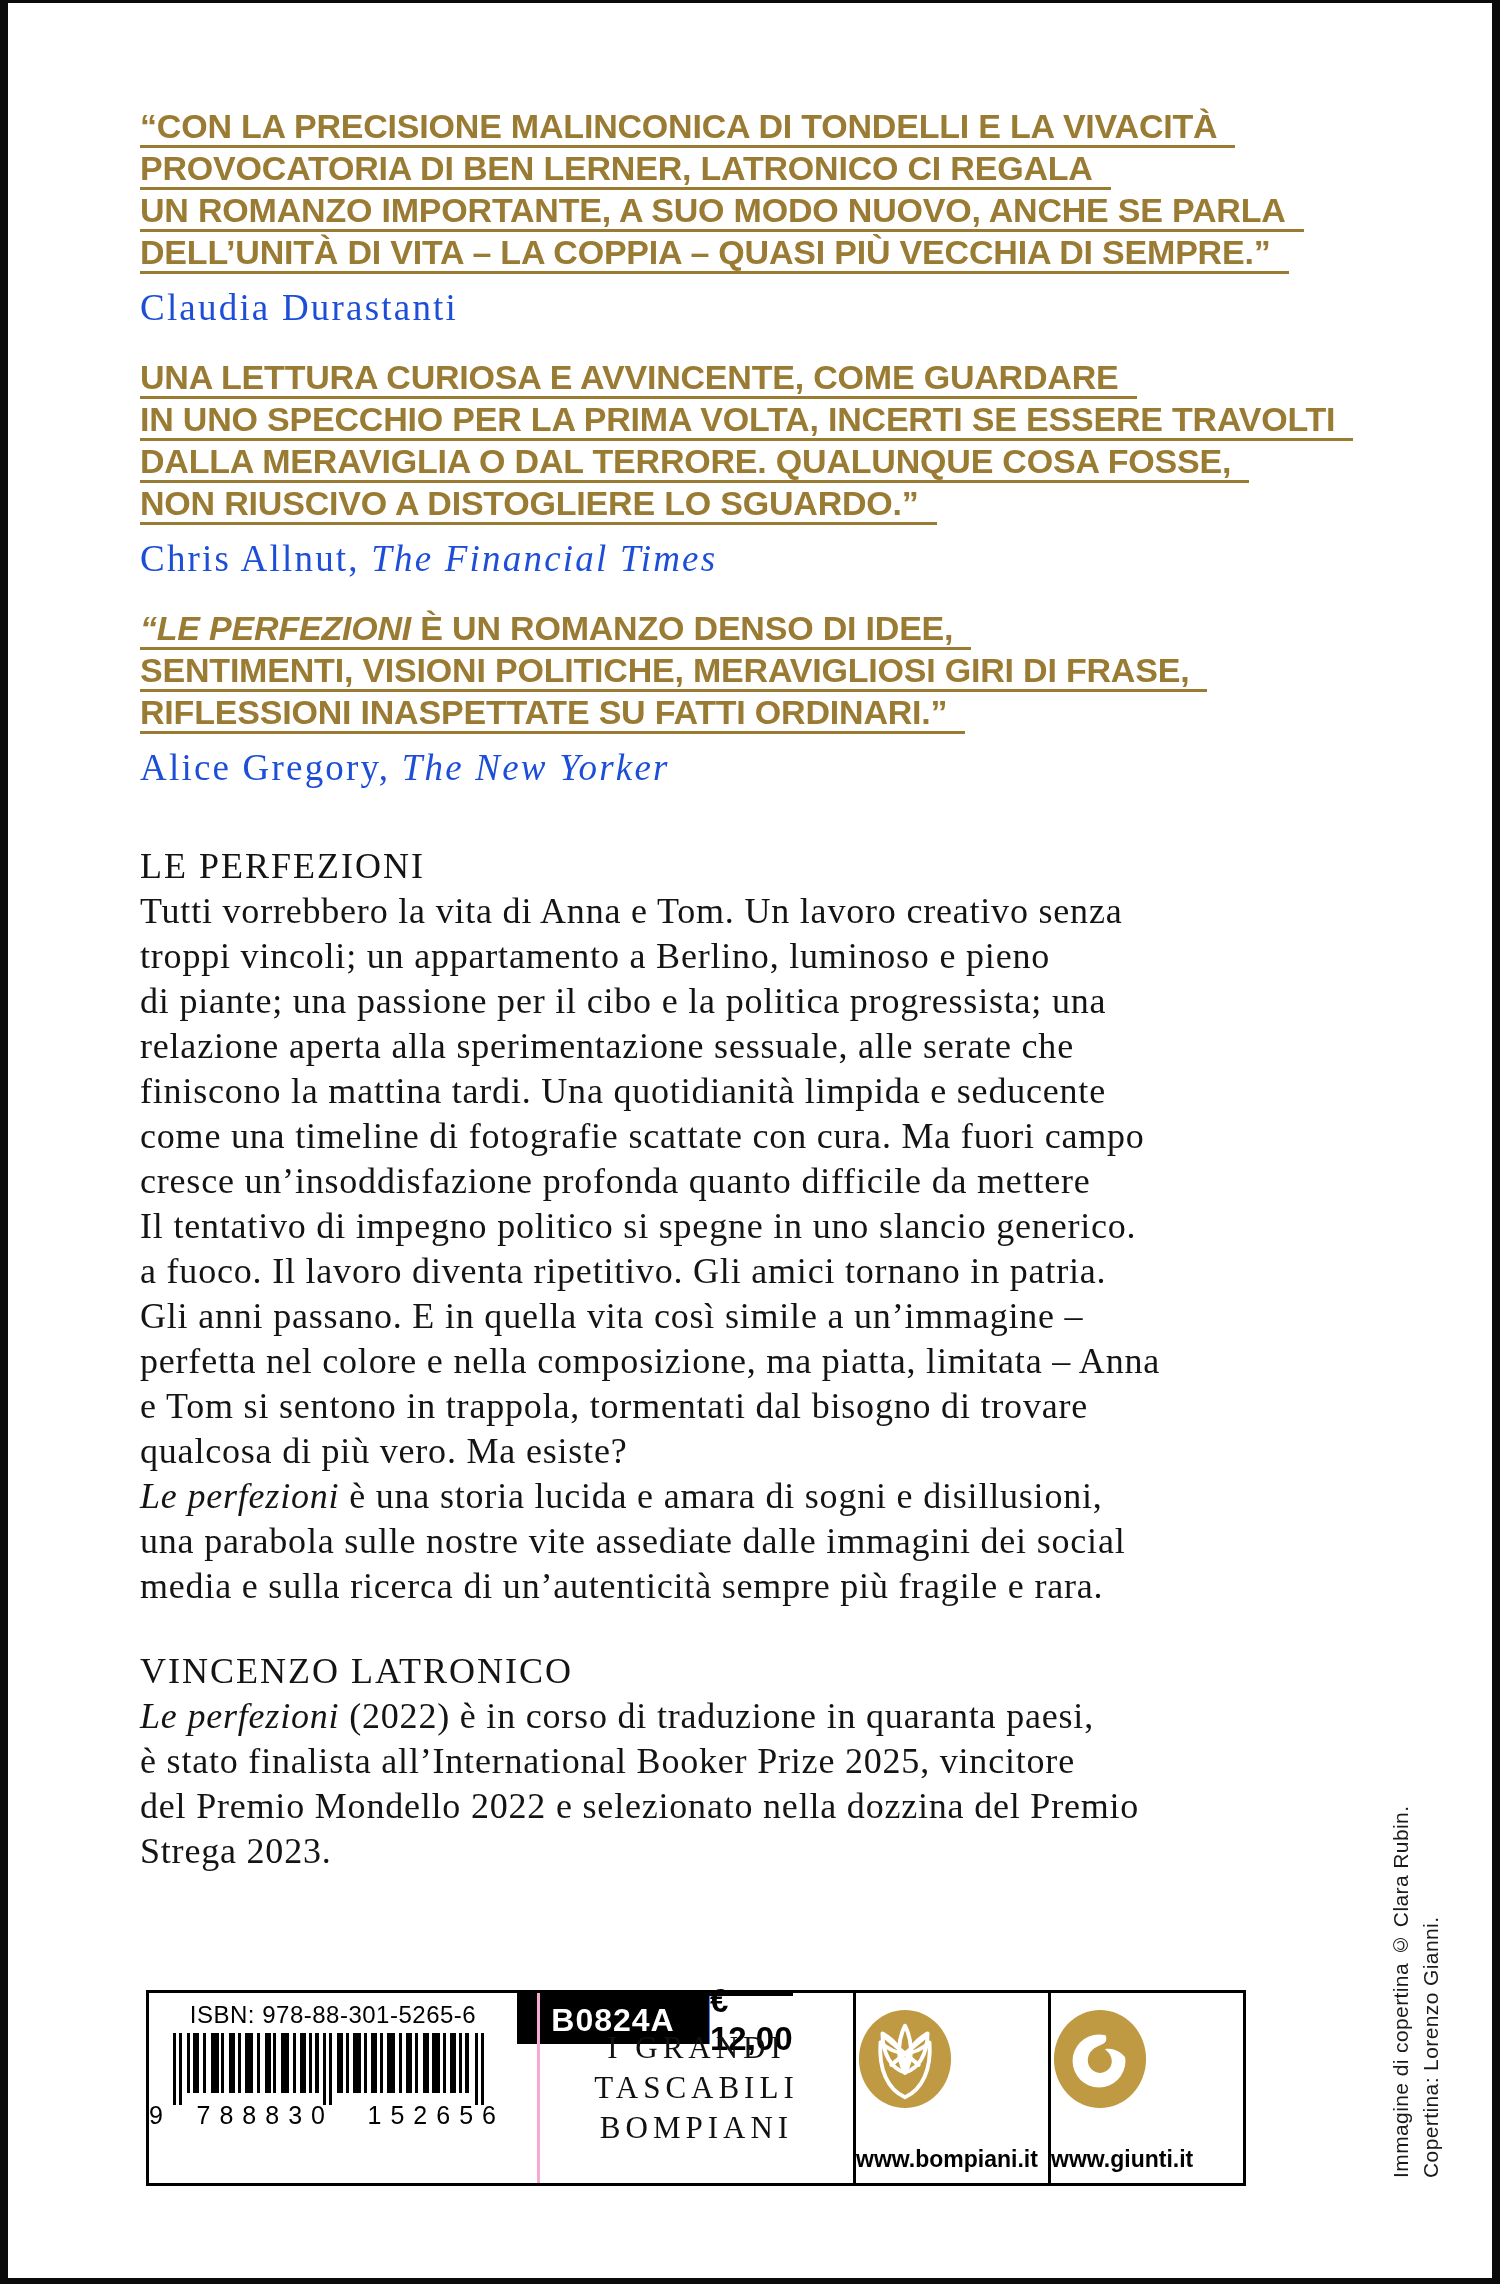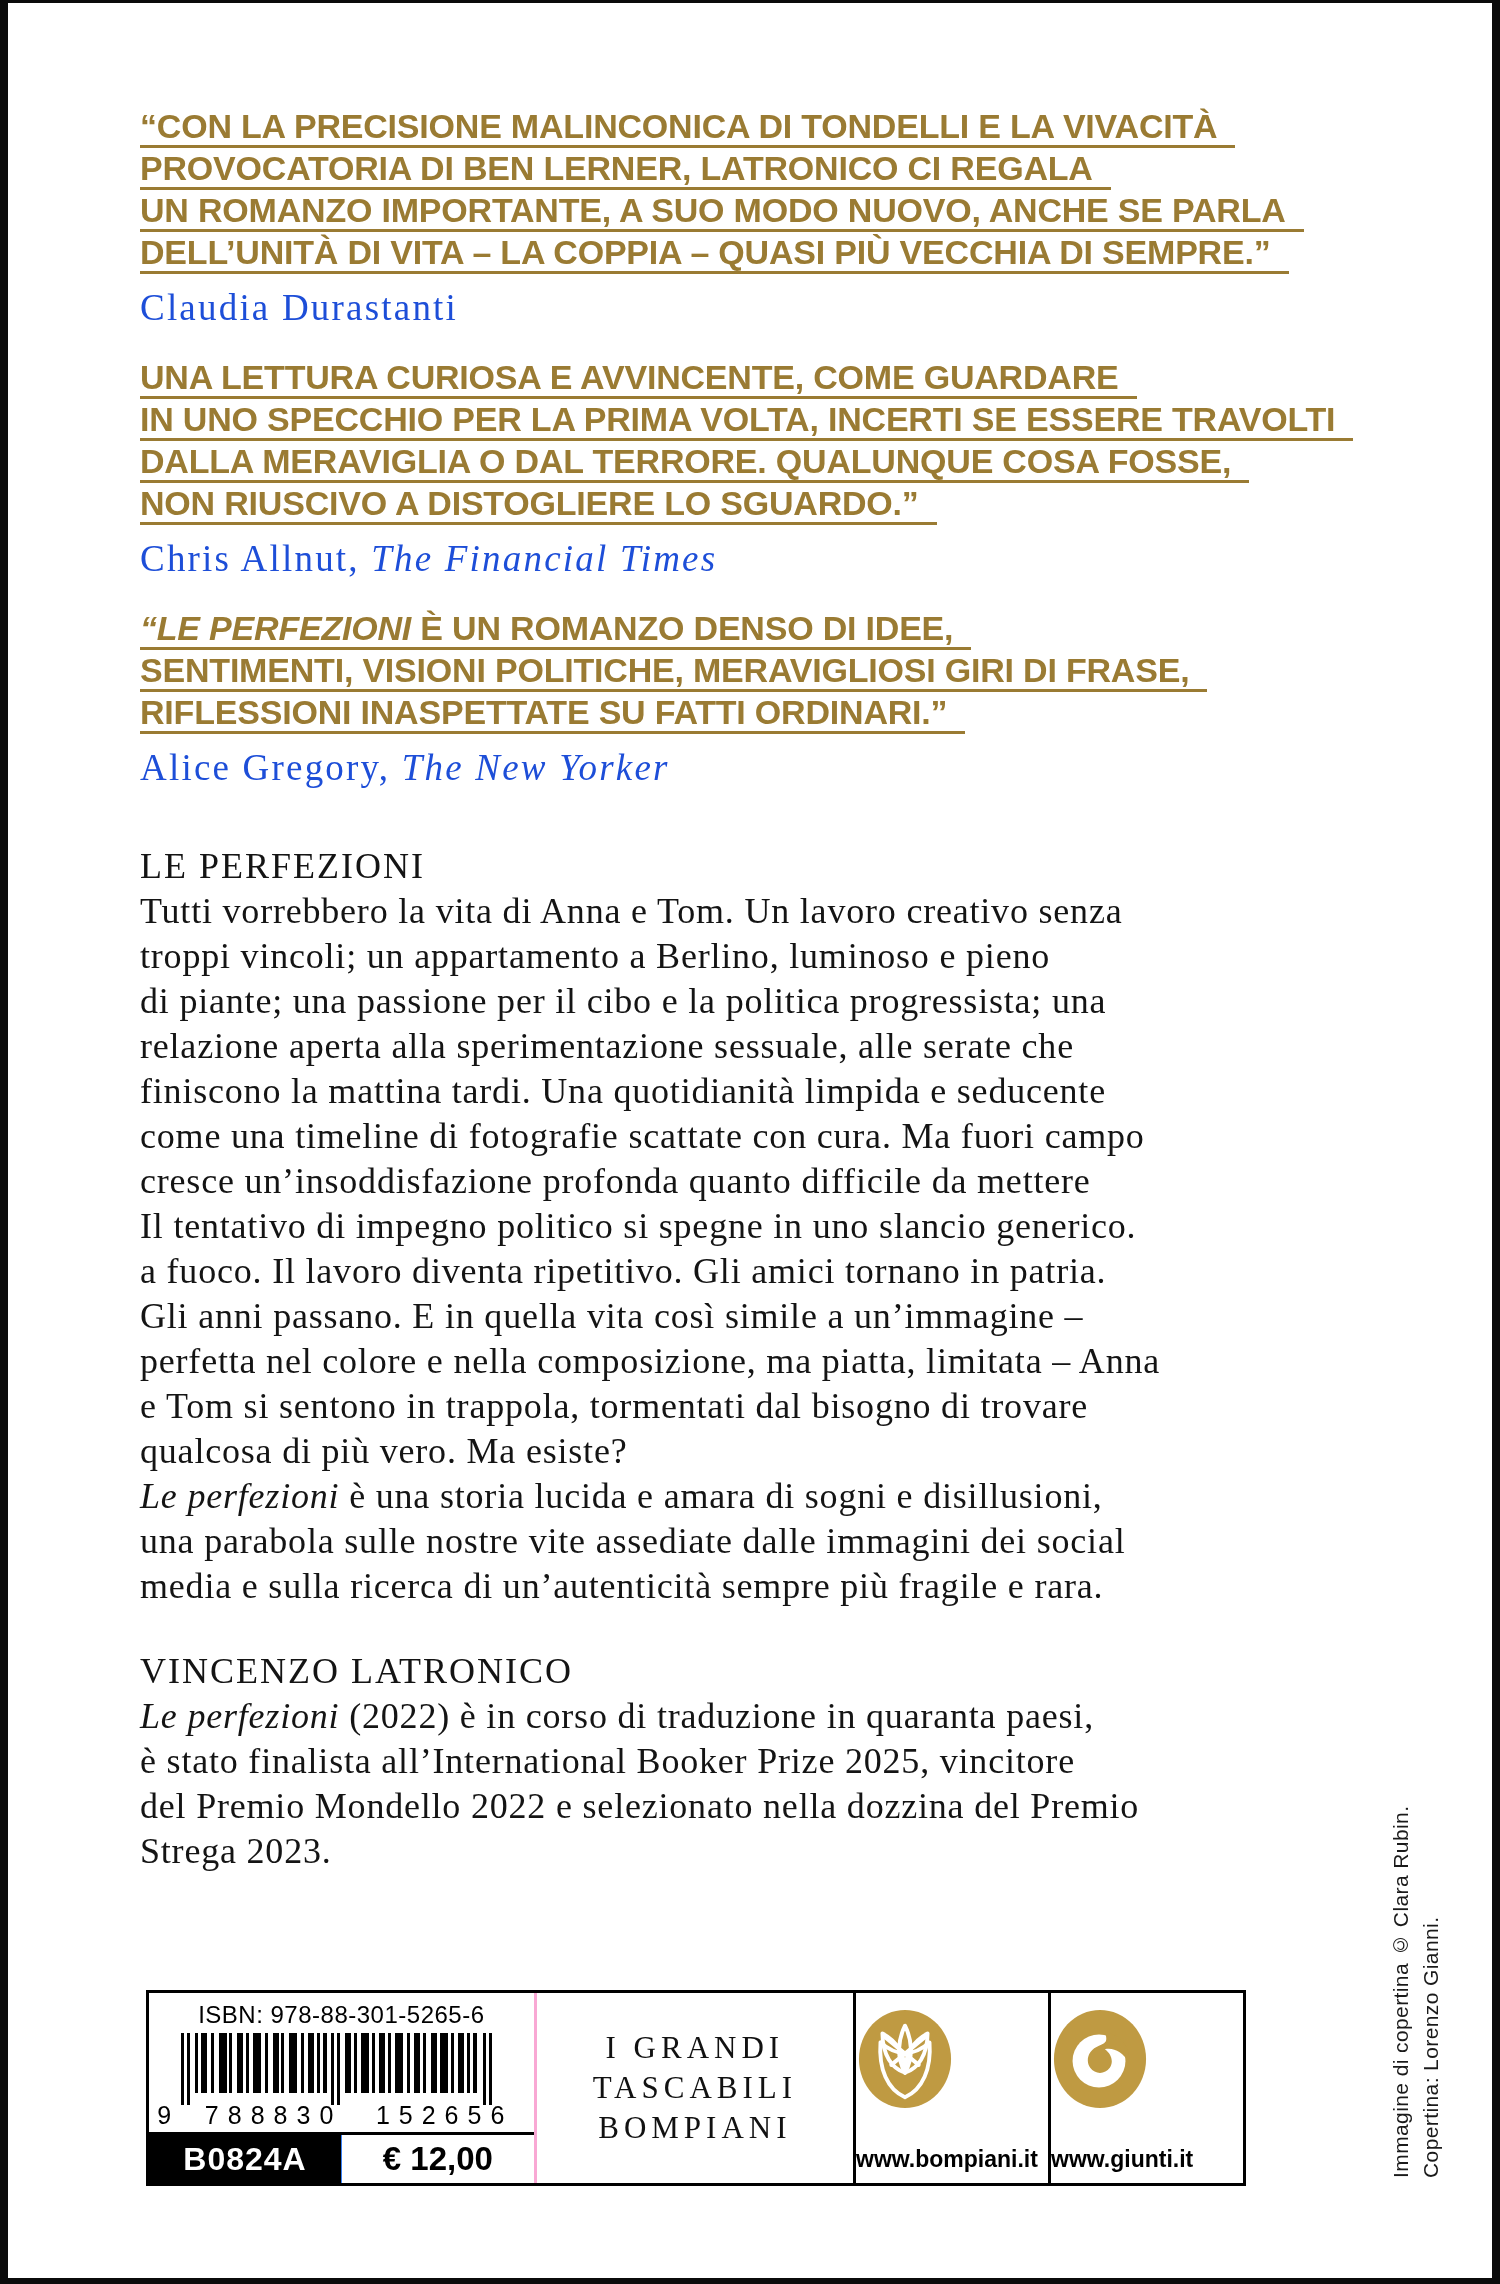--- a/index.html
+++ b/index.html
@@ -37,21 +37,21 @@
   }
   .sline { font-size:36px; line-height:45px; letter-spacing:0.8px; white-space:nowrap; }
   .sline i { font-style:italic; }
 
   
   .footer {
     position:absolute; left:138px; top:1987px; width:1100px; height:196px;
     display:flex; border:3px solid #000; box-sizing:border-box; background:#fff;
   }
   .fcol { box-sizing:border-box; height:100%; }
-  .col-barcode { width:388px; display:flex; flex-direction:column; }
+  .col-barcode { width:388px; display:flex; flex-direction:row; }
   .bc-area { flex:1; display:flex; flex-direction:column; align-items:center; padding-top:8px; }
   .isbn { font-family:"Liberation Sans", sans-serif; font-size:24px; letter-spacing:0.5px; color:#000; }
   .bars { margin-top:4px; }
   .bc-digits {
     width:368px; display:flex; justify-content:space-between; box-sizing:border-box;
     padding:0 12px 0 0; margin-top:-4px;
     font-family:"Liberation Sans", sans-serif; font-size:25px; color:#000;
   }
   .bc-digits span { letter-spacing:9px; }
   .bc-digits .lead { letter-spacing:0; }

